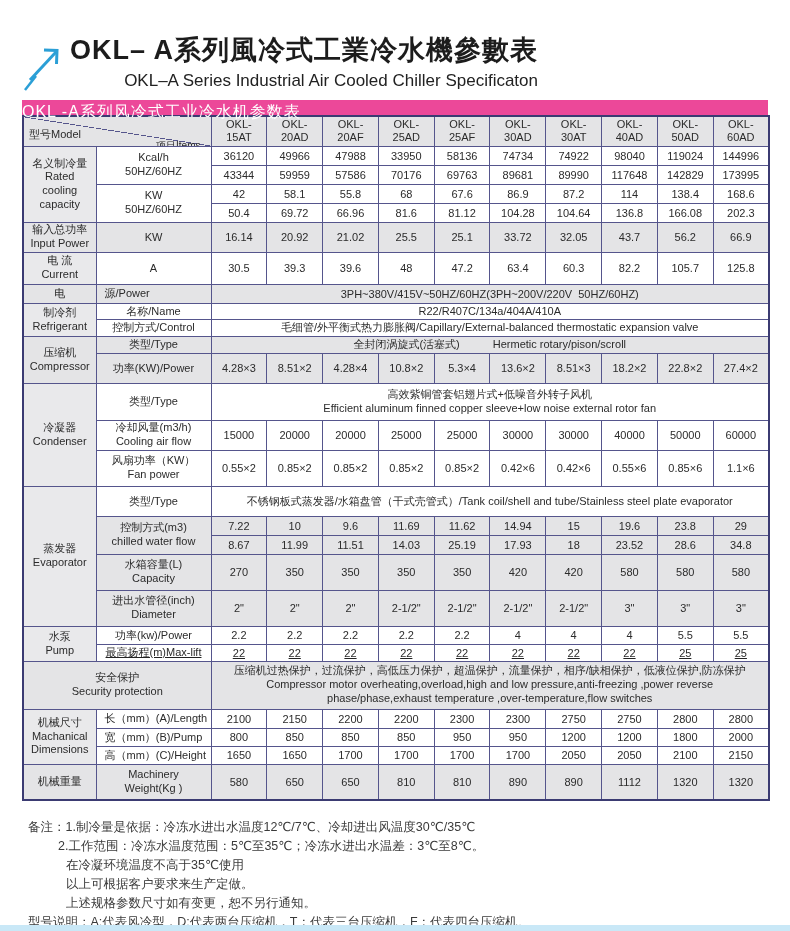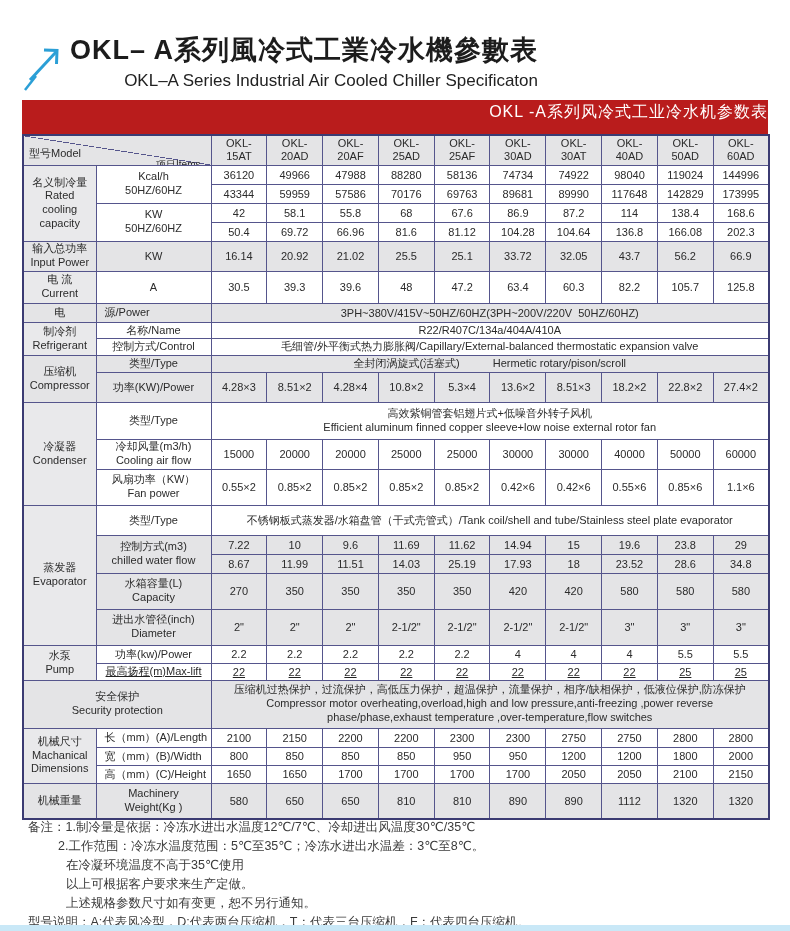--- a/index.html
+++ b/index.html
@@ -9,21 +9,21 @@
 
   
   .hdr { position:absolute; left:20px; top:32px; }
   .logo { position:absolute; left:2px; top:8px; width:44px; height:52px; }
   .titles { margin-left:50px;text-align:right; }
   .t-zh { font-size:27px; font-weight:bold; color:#1c1c1c; letter-spacing:1px; white-space:nowrap; }
   .t-en { font-size:17px; color:#222; margin-top:3px; margin-left:3px; white-space:nowrap; }
 
   
   .tbl-wrap { position:absolute; left:22px; top:100px; width:746px; }
-  .caption { height:34px; background:#b91c1c; color:#fff; font-size:16px; line-height:24px; text-align:right; letter-spacing:1px; }
+  .caption { height:15px; background:#ec4899; color:#fff; font-size:16px; line-height:24px; text-align:left; letter-spacing:1px; }
   table { border-collapse:collapse; table-layout:fixed; width:746px; }
   td { border:1px solid #55558c; text-align:center; vertical-align:middle; font-size:11px; color:#2b2b2b; padding:0 2px; overflow:hidden; }
   table { border:2px solid #3b3b72; }
   tr.sh td { background:#e4e4e6; }
   td.lab { background:#e9e9eb; }
   td.corner { background:#e9e9eb; position:relative; padding:0; }
   .cell-line { white-space:pre-wrap; line-height:1.25; }
   td.pre { white-space:pre-wrap; }
   td.tl { text-align:left; padding-left:8px; }
   .corner .diag { position:absolute; inset:0;
@@ -126,21 +126,21 @@
               <div class="cell-line">cooling</div>
               <div class="cell-line">capacity</div>
             </td>
             <td rowspan="2">
               <div class="cell-line">Kcal/h</div>
               <div class="cell-line">50HZ/60HZ</div>
             </td>
             <td class="pre">36120</td>
             <td class="pre">49966</td>
             <td class="pre">47988</td>
-            <td class="pre">88280</td>
+            <td class="pre">33950</td>
             <td class="pre">58136</td>
             <td class="pre">74734</td>
             <td class="pre">74922</td>
             <td class="pre">98040</td>
             <td class="pre">119024</td>
             <td class="pre">144996</td>
           </tr>
           <tr style="height: 19px;">
             <td class="pre">43344</td>
             <td class="pre">59959</td>
@@ -417,21 +417,21 @@
             <td class="pre">2200</td>
             <td class="pre">2200</td>
             <td class="pre">2300</td>
             <td class="pre">2300</td>
             <td class="pre">2750</td>
             <td class="pre">2750</td>
             <td class="pre">2800</td>
             <td class="pre">2800</td>
           </tr>
           <tr style="height: 18px;">
-            <td class="tl pre">宽（mm）(B)/Width</td>
+            <td class="tl pre">宽（mm）(B)/Pump</td>
             <td class="pre">800</td>
             <td class="pre">850</td>
             <td class="pre">850</td>
             <td class="pre">850</td>
             <td class="pre">950</td>
             <td class="pre">950</td>
             <td class="pre">1200</td>
             <td class="pre">1200</td>
             <td class="pre">1800</td>
             <td class="pre">2000</td>

